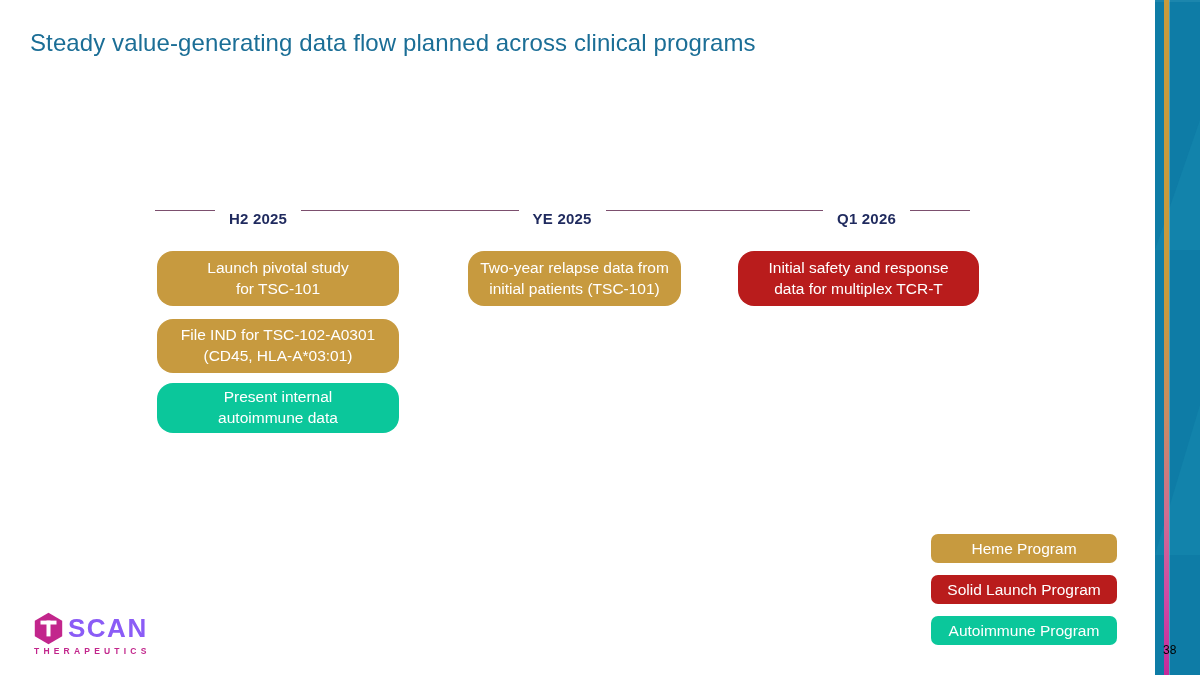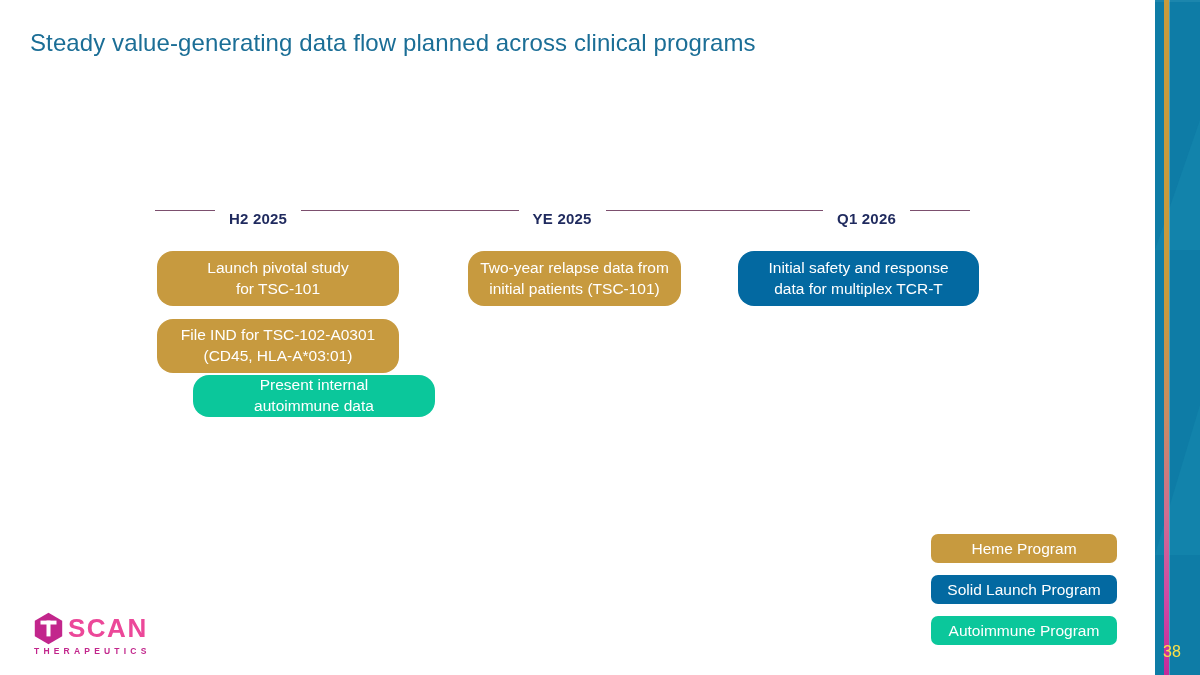--- a/index.html
+++ b/index.html
@@ -67,31 +67,31 @@
     line-height: 1.35;
     text-align: center;
     display: flex;
     align-items: center;
     justify-content: center;
     box-sizing: border-box;
     padding: 4px 10px;
   }
   .card .card-text { display: block; }
   .c-heme { background: #C79A3F; }
-  .c-solid { background: #0369a1; }
+  .c-solid { background: #b91c1c; }
   .c-auto  { background: #0BC79B; }
 
   
   .col1 { left: 157px; width: 242px; }
   .col2 { left: 468px; width: 213px; }
   .col3 { left: 738px; width: 241px; }
 
   .row1 { top: 251px; height: 55px; }
   .row2 { top: 319px; height: 54px; }
-  .row3 { top: 375px; height: 42px; margin-left: 36px; }
+  .row3 { top: 383px; height: 50px; }
 
   
   .legend {
     position: absolute;
     left: 931px;
     top: 534px;
     width: 186px;
   }
   .legend-item {
     height: 29px;
@@ -121,21 +121,21 @@
   }
   .logo-hex {
     position: relative;
     width: 33px;
     height: 33px;
     flex: 0 0 auto;
   }
   .logo-word {
     font-size: 26px;
     font-weight: bold;
-    color: #ec4899;
+    color: #8b5cf6;
     letter-spacing: 1.5px;
     margin-left: 3px;
     line-height: 1;
   }
   .logo-sub {
     margin-top: 3px;
     margin-left: 2px;
     font-size: 8.5px;
     font-weight: bold;
     color: #C2268C;
@@ -187,22 +187,22 @@
   .band-edge {
     position: absolute;
     left: 14px; top: 0;
     width: 1px; height: 675px;
     background: rgba(255,255,255,0.25);
   }
   .page-num {
     position: absolute;
     left: 8px;
     top: 643px;
-    font-size: 16px;
-    color: #fde047;
+    font-size: 12px;
+    color: #000000;
   }
 </style>
 </head>
 <body>
 
 <div id="slide">
 
   <div class="slide-title">Steady value-generating data flow planned across clinical programs</div>
 
   <div class="timeline">

